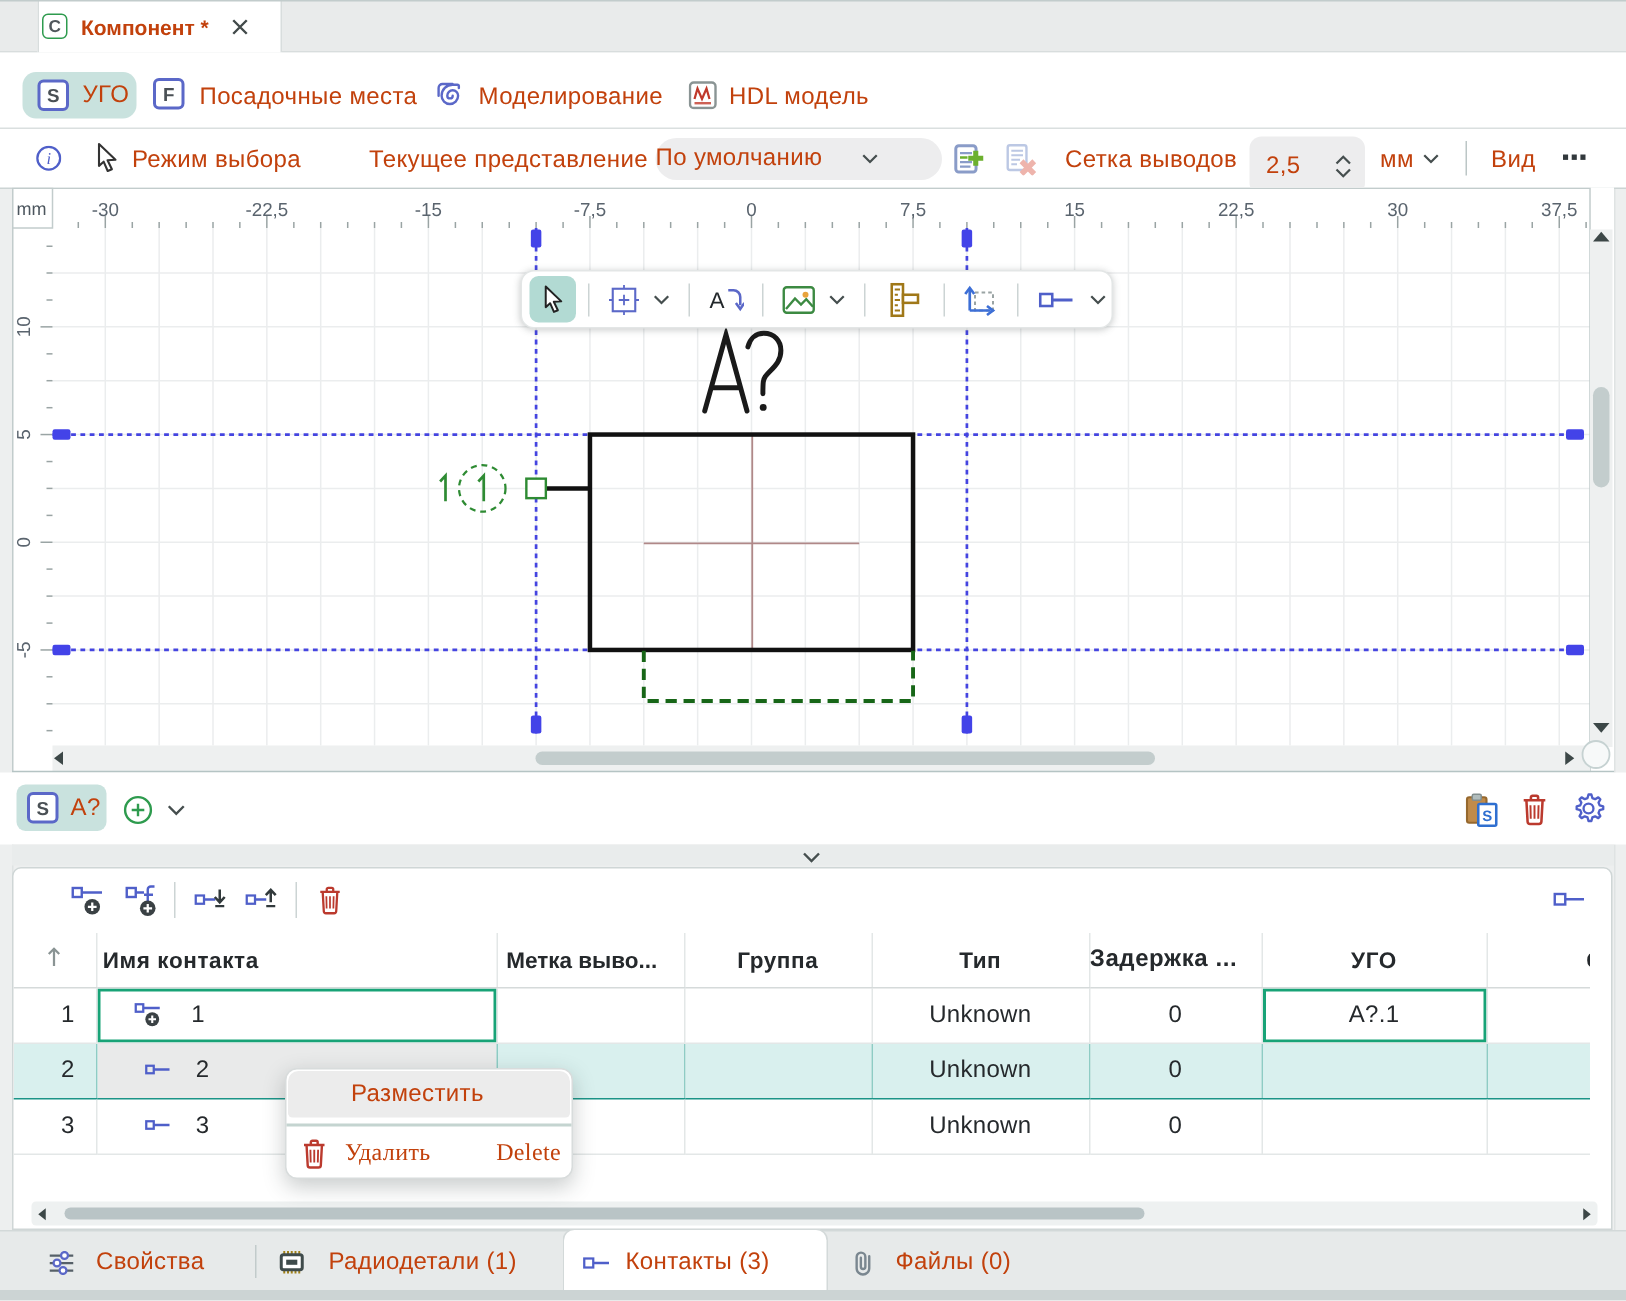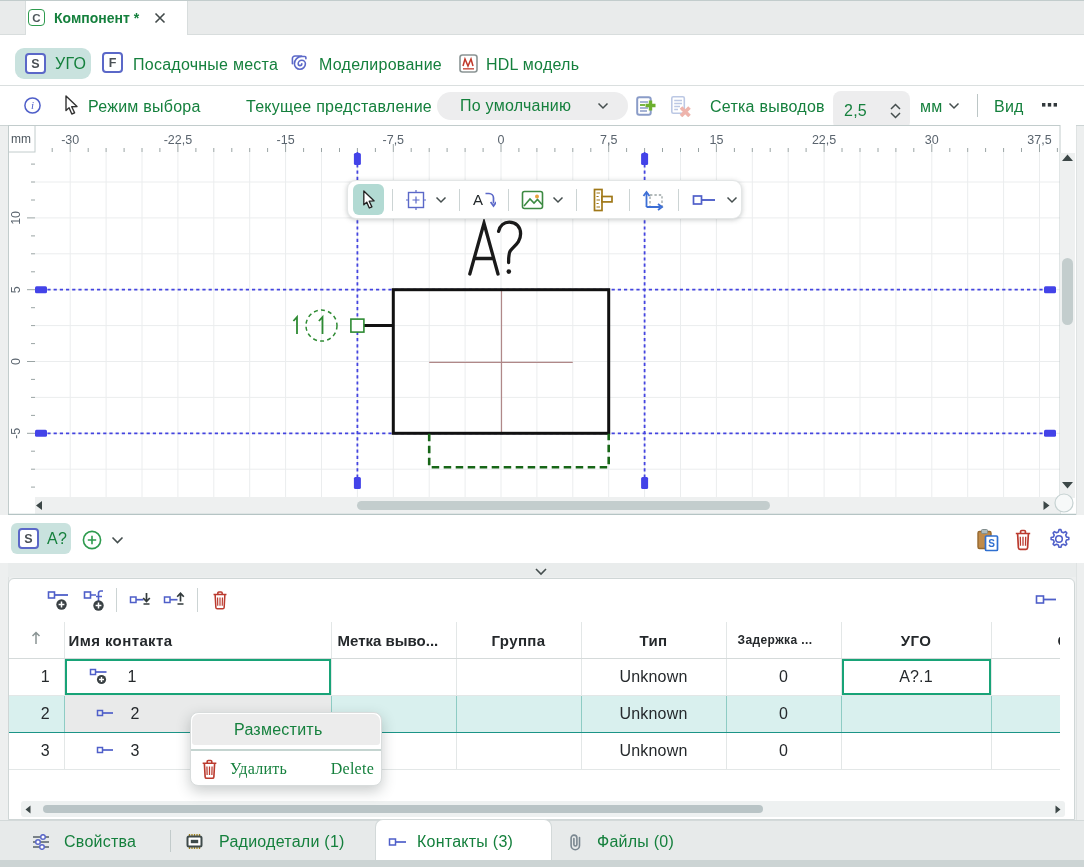--- a/index.html
+++ b/index.html
@@ -1,19 +1,19 @@
 <!DOCTYPE html>
 <html><head>
 <meta charset="utf-8">
 <style>
   html,body{margin:0;padding:0;}
   body{font-family:"Liberation Sans",sans-serif;-webkit-font-smoothing:antialiased;}
   #app{position:relative;width:1084px;height:867px;background:#edefef;overflow:hidden;}
   .abs{position:absolute;}
-  .txt{color:#15803d;font-size:16px;letter-spacing:0.25px;}
+  .txt{color:#c2410c;font-size:16px;letter-spacing:0.25px;}
   
   #tabbar{left:0;top:0;width:1084px;height:34px;background:#e9ebeb;border-bottom:1px solid #d8dddd;}
   #activetab{left:25px;top:0;width:161px;height:35px;background:#fff;border-left:1px solid #d8dddd;border-right:1px solid #d8dddd;display:flex;align-items:center;}
   
   #badgerow{left:0px;top:35px;width:1084px;height:50px;background:#fff;border-bottom:1px solid #dadfdf;}
   .pillsel{background:#c9e2de;border-radius:6px;display:inline-flex;align-items:center;}
   .sqicon{width:17px;height:17px;border-radius:4px;display:inline-flex;align-items:center;justify-content:center;font-weight:bold;font-size:12.5px;color:#4a5055;}
   
   #toolrow{left:0;top:86px;width:1084px;height:39px;background:#fff;border-bottom:1px solid #ccd4d4;}
   .ddpill{background:#ededee;border-radius:15px;display:inline-flex;align-items:center;}
@@ -76,21 +76,21 @@
     <svg class="abs" style="left:24px;top:11px;" width="17" height="17" viewBox="0 0 17 17">
       <circle cx="8.5" cy="8.5" r="7.6" fill="none" stroke="#4f5fc9" stroke-width="1.5"></circle>
       <text x="8.6" y="12.4" font-size="11" font-style="italic" font-family="Liberation Serif, serif" fill="#4f5fc9" text-anchor="middle">i</text>
     </svg>
     <svg class="abs" style="left:63px;top:9px;" width="17" height="20" viewBox="0 0 17 20">
       <path d="M3 1 L14 11.5 L8.7 11.8 L11.6 17.8 L8.8 19 L6.1 12.8 L3 15.6 Z" fill="#fff" stroke="#333" stroke-width="1.4" stroke-linejoin="round"></path>
     </svg>
     <span class="txt" style="position:absolute;left:88px;top:12px;">Режим выбора</span>
     <span class="txt" style="position:absolute;left:246px;top:12px;">Текущее представление</span>
     <div class="ddpill" style="position:absolute;left:437px;top:6px;width:191px;height:28px;">
-      <span class="txt" style="margin-left:23px;">По умолчанию</span>
+      <span class="txt" style="">По умолчанию</span>
       <svg style="margin-left:26px;" width="12" height="8" viewBox="0 0 12 8">
           <path d="M1.5 1.5 L6 6 L10.5 1.5" fill="none" stroke="#454e4e" stroke-width="1.5"></path>
         </svg>
     </div>
     <svg class="abs" style="left:636px;top:9px;" width="22" height="22" viewBox="0 0 22 22">
       <rect x="1.2" y="2.2" width="13.5" height="17.5" rx="2" fill="#fff" stroke="#8a9cc8" stroke-width="2"></rect>
       <path d="M4 7 H12 M4 13 H12 M4 16 H11" stroke="#8a9cc8" stroke-width="1.5"></path>
       <path d="M4 10 H9" stroke="#6cb02e" stroke-width="1.8"></path>
       <path d="M14.5 5.5 V15.5 M9.5 10.5 H19.5" stroke="#6cb02e" stroke-width="3.4"></path>
     </svg>
@@ -432,21 +432,21 @@
           </colgroup>
         <tbody>
             <tr style="height:36px;">
           <th style="border-top:none;"><svg width="12" height="16" viewBox="0 0 12 16">
                   <path d="M6 14 V3 M2.5 6 L6 2.5 L9.5 6" fill="none" stroke="#8a9494" stroke-width="1.5"></path>
                 </svg></th>
           <th style="text-align:left;padding-left:4px;font-weight:bold;font-size:15px;letter-spacing:0.4px;">Имя контакта</th>
           <th style="text-align:left;padding-left:6px;font-weight:bold;font-size:15px;letter-spacing:0;">Метка выво...</th>
           <th style="font-weight:bold;font-size:15px;letter-spacing:0.4px;">Группа</th>
           <th style="font-weight:bold;font-size:15px;letter-spacing:0.4px;">Тип</th>
-          <th style="text-align:left;padding-left:11px;font-weight:bold;font-size:12px;letter-spacing:0.4px;">Задержка ...</th>
+          <th style="text-align:left;font-weight:bold;font-size:16px;letter-spacing:0.4px;">Задержка ...</th>
           <th style="font-weight:bold;font-size:15px;letter-spacing:0.4px;">УГО</th>
           <th style="text-align:left;padding-left:66px;font-weight:bold;font-size:15px;letter-spacing:0.4px;">Стиль</th>
         </tr>
         <tr style="height:37px;">
           <td style="text-align:center;padding-left:18px;">1</td>
           <td style="position:relative;">
             <div style="position:absolute;inset:0;border:2px solid #18a377;"></div>
             <span style="margin-left:24px;display:inline-flex;align-items:center;height:36px;">
               <svg width="22" height="20" viewBox="0 0 22 20">
                     <rect x="1.5" y="2.5" width="5" height="5" fill="none" stroke="#4f5fc9" stroke-width="1.5"></rect>

